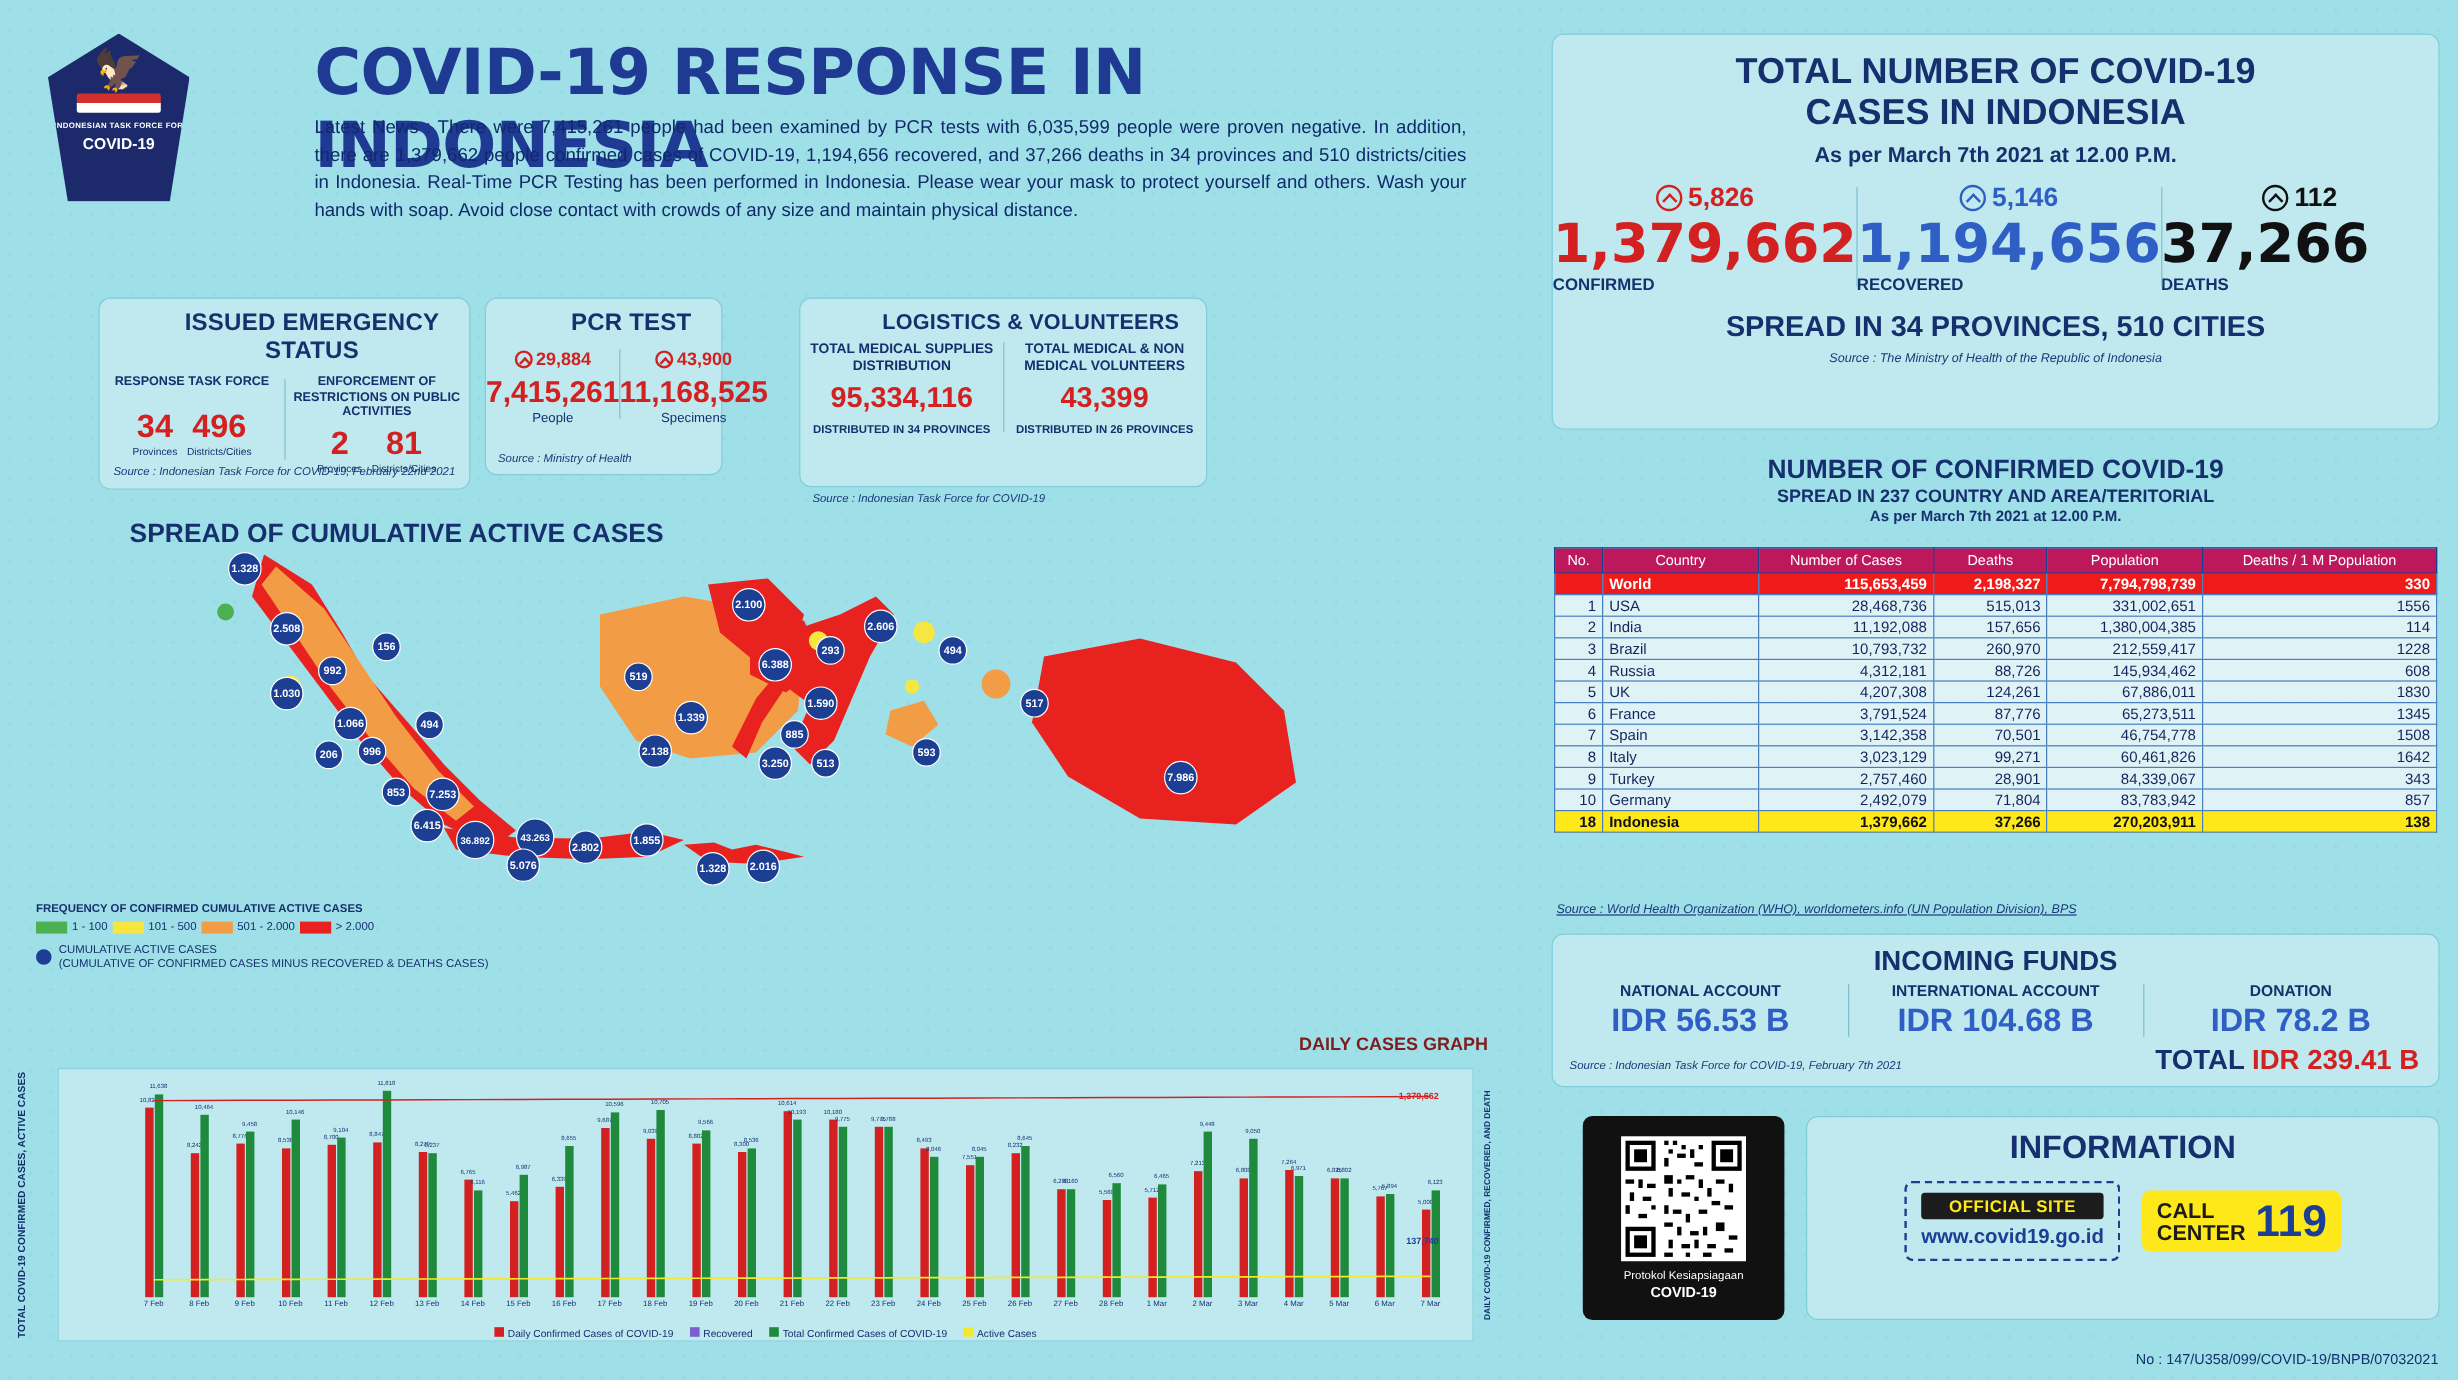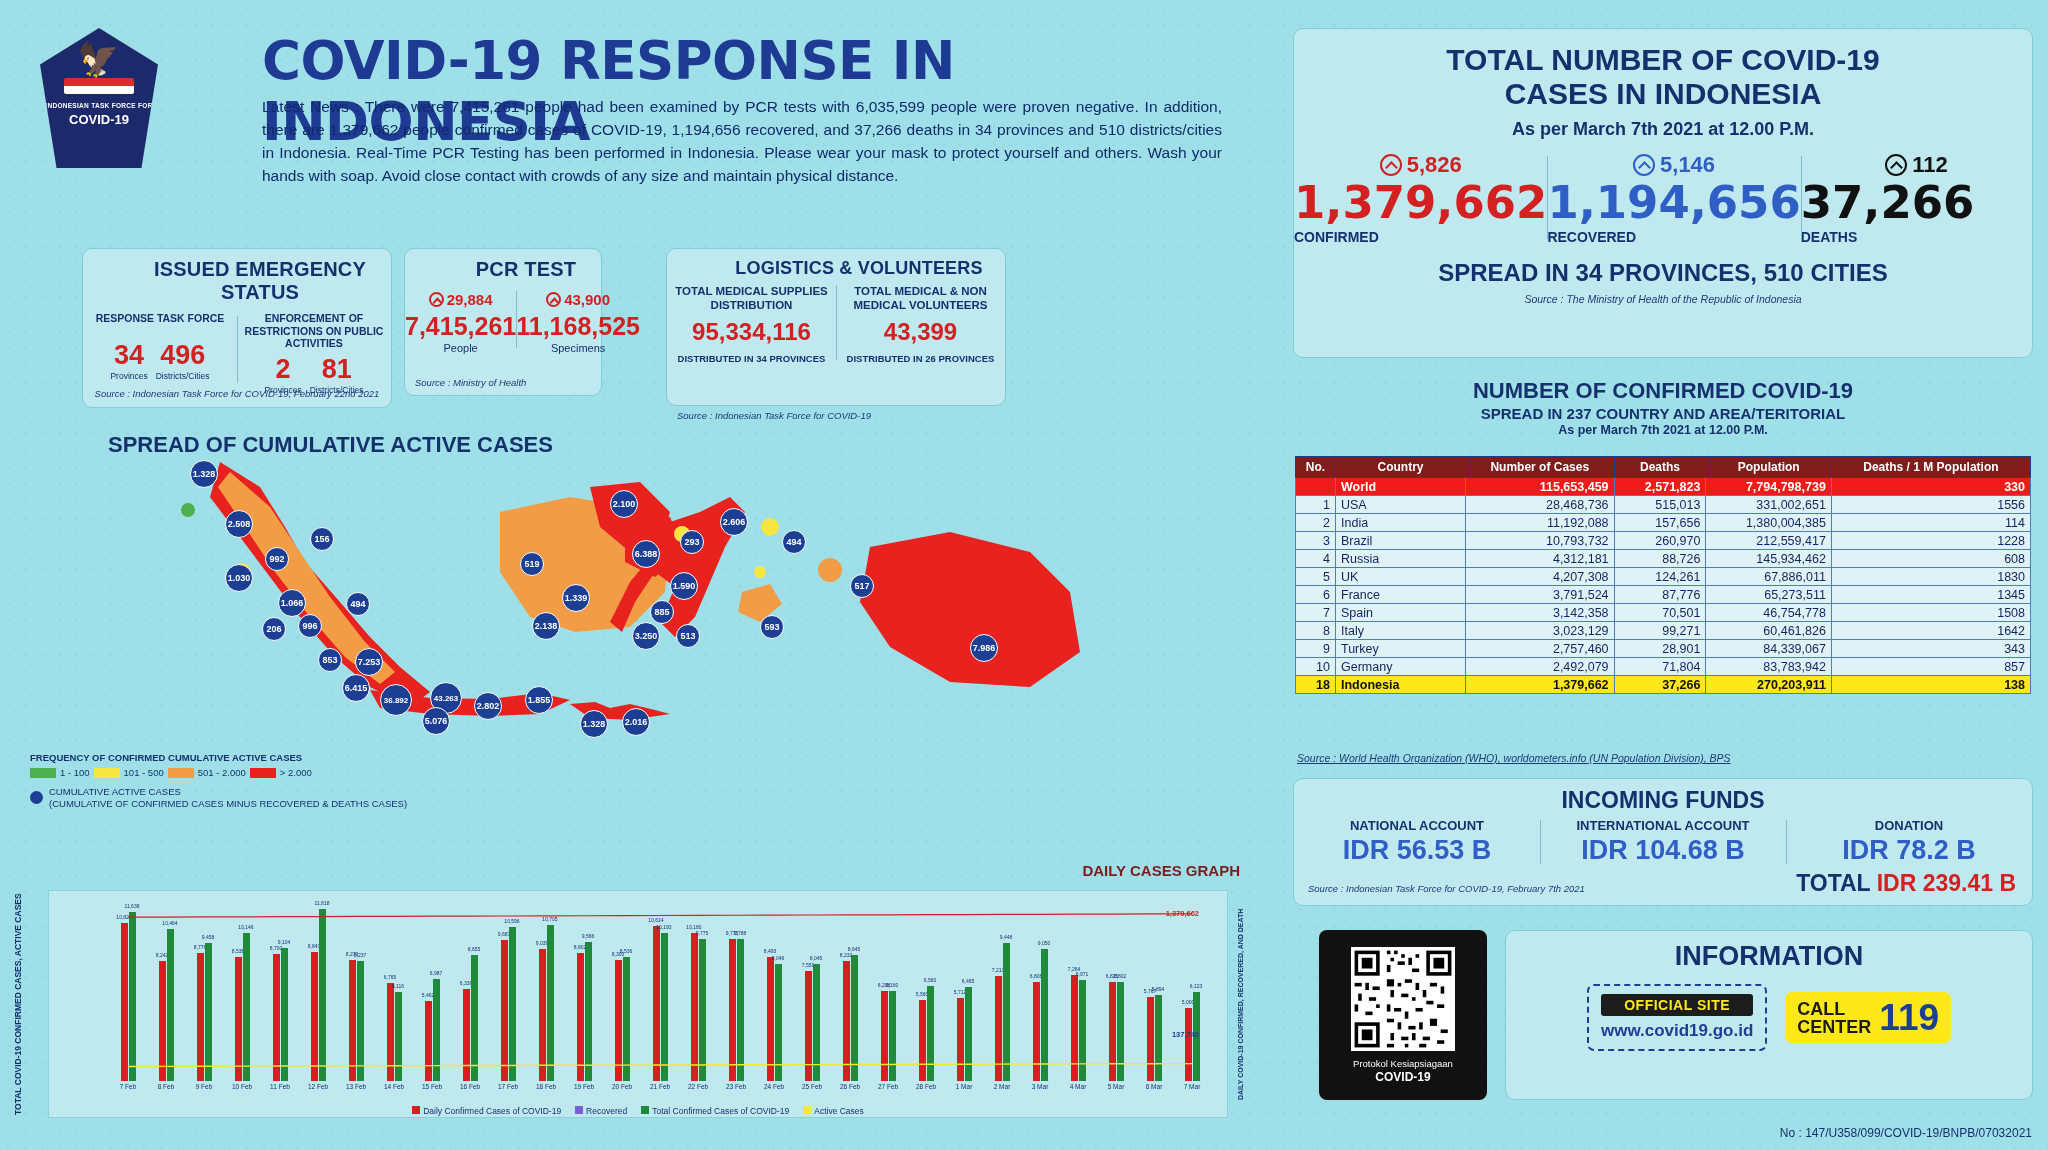--- a/index.html
+++ b/index.html
@@ -136,21 +136,21 @@
   .red { color:#d32121; } .blue { color:#2f5fc4; } .black { color:#111; }
   .tc-spread { text-align:center; font-size:24px; font-weight:bold; color:#16306e; margin-top:14px;}
   .tc-src { text-align:center; font-size:10.5px; font-style:italic; color:#1b3a7a; margin-top:6px;}
 
   .sec-title { text-align:center; font-size:22px; font-weight:bold; color:#16306e; }
   #wtitle { position:absolute; left:10px; top:378px; width:740px; }
   .sec-sub { text-align:center; font-size:15px; font-weight:bold; color:#16306e; margin-top:1px;}
   .sec-sub2 { text-align:center; font-size:12.5px; font-weight:bold; color:#16306e; margin-top:1px;}
 
   table.wtab { position:absolute; left:12px; top:456px; width:736px; border-collapse:collapse; font-size:12.5px;}
-  table.wtab th { background:#7f1d1d; color:#fff; font-size:12px; padding:3px 4px; border:1px solid #1a3f8f; font-weight:bold;}
+  table.wtab th { background:#be185d; color:#fff; font-size:12px; padding:3px 4px; border:1px solid #1a3f8f; font-weight:normal;}
   table.wtab td { border:1px solid #4a7fbf; padding:1.5px 5px; background:#dff3f6; color:#12245c;}
   table.wtab tr.world td { background:#f01a1a; color:#fff; font-weight:bold;}
   table.wtab tr.indo td { background:#ffe81a; color:#111; font-weight:bold;}
   td.c-no { text-align:right; width:40px;}
   td.c-country { text-align:left; width:130px;}
   td.c-num { text-align:right; }
   .wsrc { position:absolute; left:14px; top:752px; font-size:10.5px; font-style:italic; color:#1b3a7a;text-decoration:underline;}
 
   #funds { left:10px; top:778px; width:740px; height:128px;}
   .f-title { text-align:center; font-size:23px; font-weight:bold; color:#16306e; margin-top:8px;}
@@ -668,21 +668,21 @@
             <th>Deaths</th>
             <th>Population</th>
             <th>Deaths / 1 M Population</th>
           </tr>
         </thead>
       <tbody id="wtbody">
           <tr class="world">
             <td class="c-no"></td>
             <td class="c-country">World</td>
             <td class="c-num">115,653,459</td>
-            <td class="c-num">2,571,823</td>
+            <td class="c-num">2,198,327</td>
             <td class="c-num">7,794,798,739</td>
             <td class="c-num">330</td>
           </tr>
           <tr>
             <td class="c-no">1</td>
             <td class="c-country">USA</td>
             <td class="c-num">28,468,736</td>
             <td class="c-num">515,013</td>
             <td class="c-num">331,002,651</td>
             <td class="c-num">1556</td>

